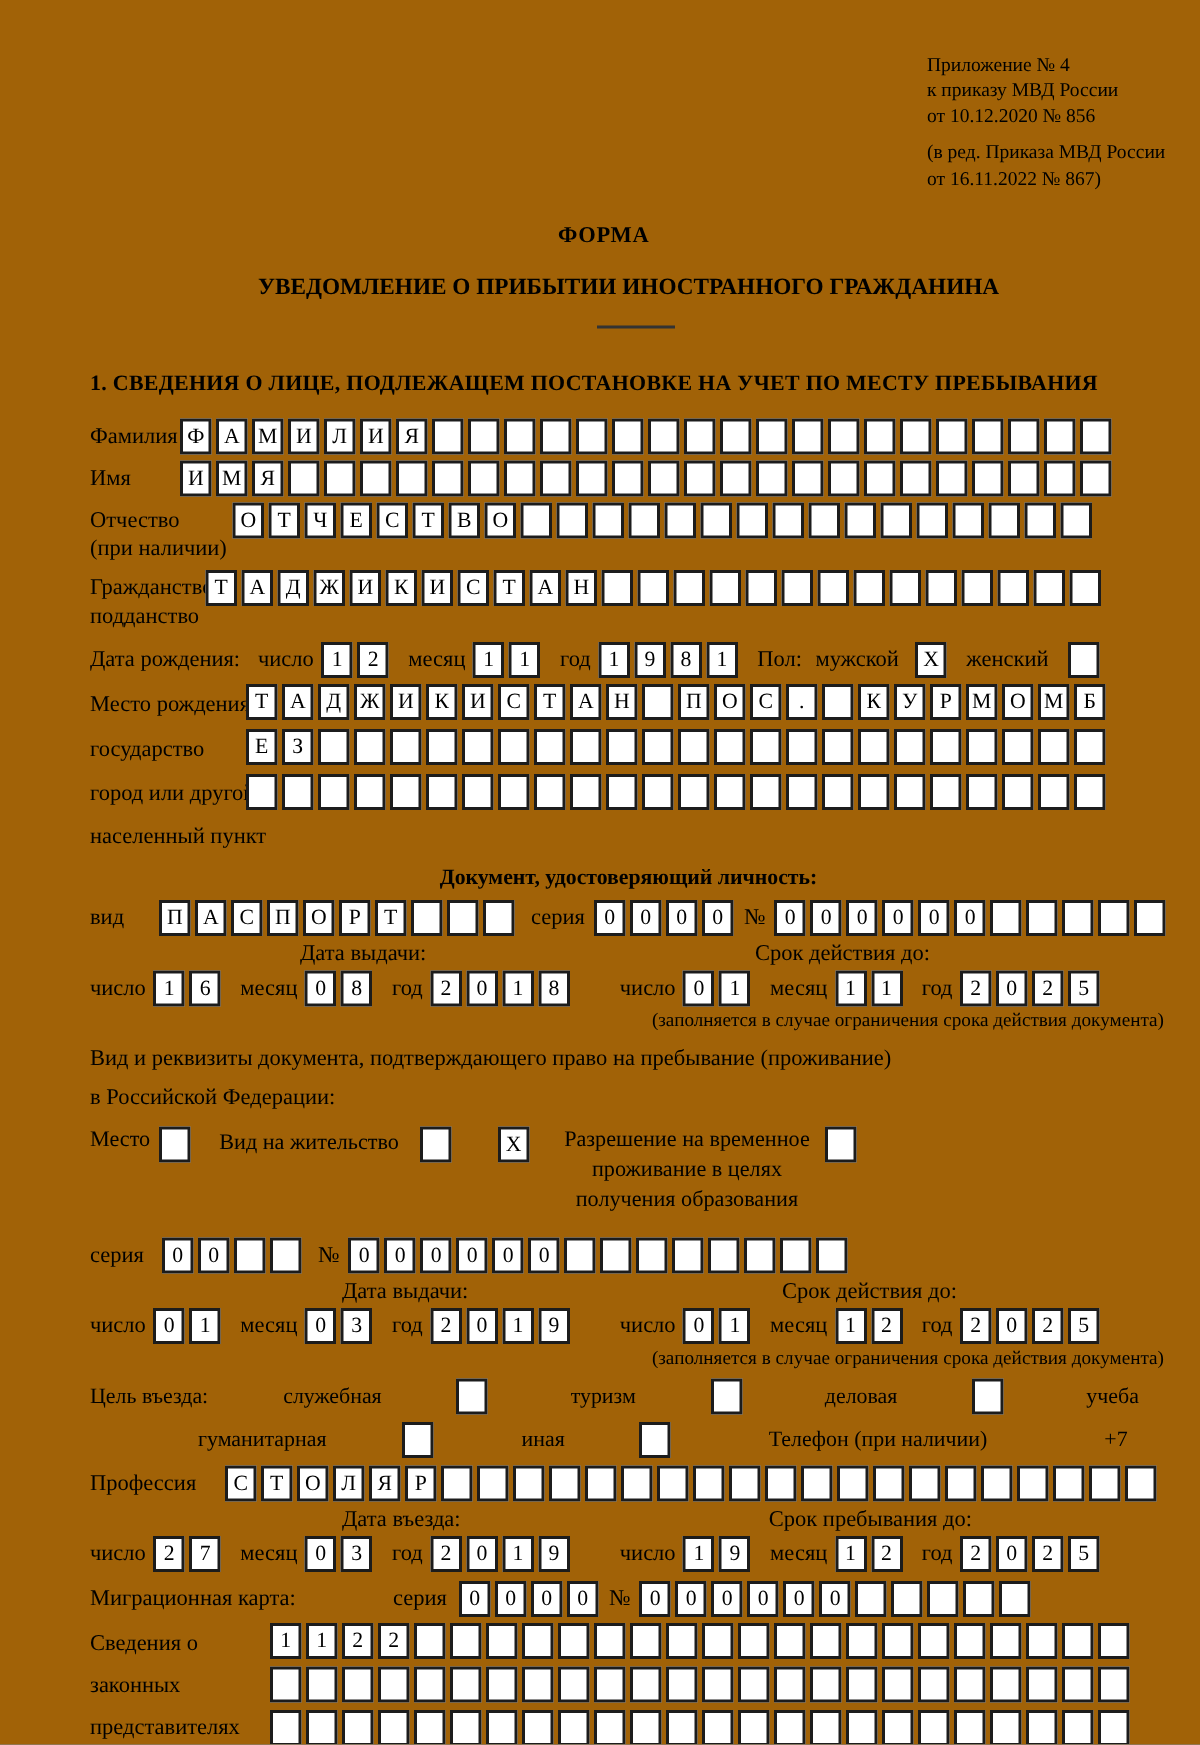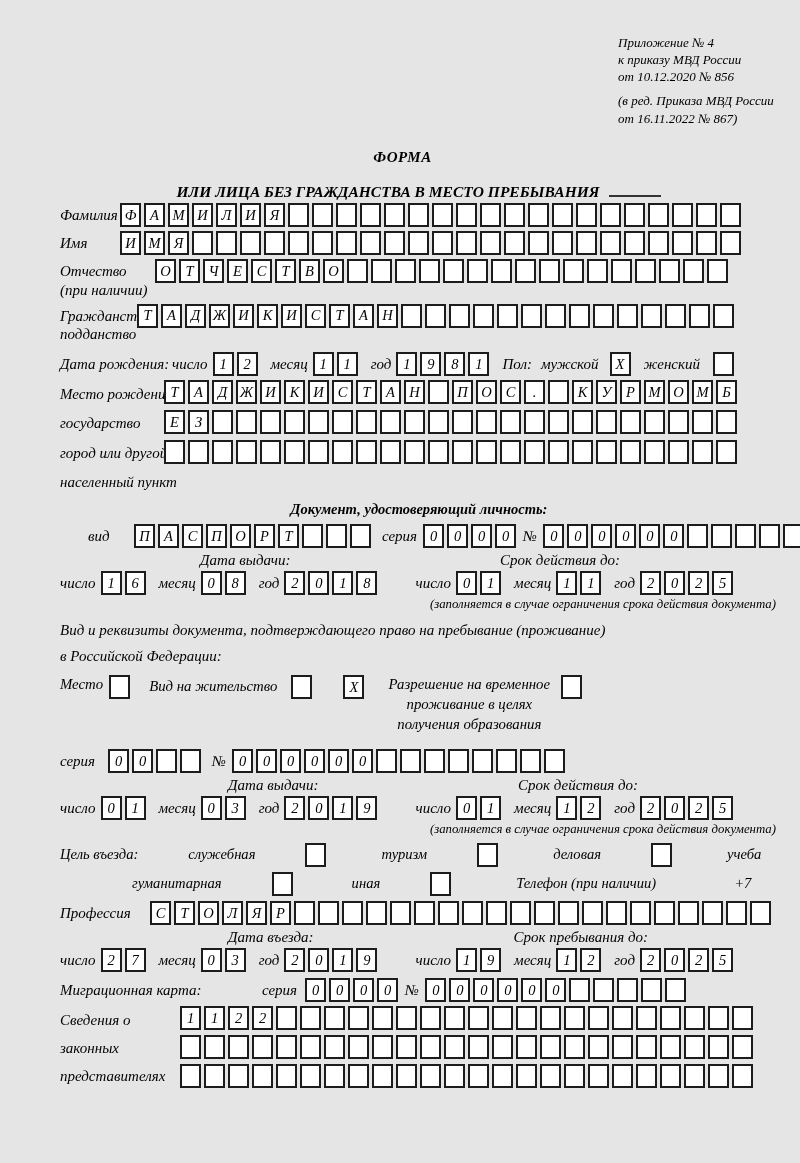--- a/index.html
+++ b/index.html
@@ -1,20 +1,20 @@
 <!DOCTYPE html>
 <html lang="ru"><head>
 <meta charset="utf-8">
 <style>
   * { box-sizing: border-box; }
   html,body { margin:0; padding:0; background:#888; }
   body { font-family:"Liberation Serif","DejaVu Serif",serif; color:#000; }
   .page {
-    width:800px; height:1163px; background:#e5e5e5; margin:0 auto;
-    padding:34px 22px 10px 60px; overflow:hidden; position:relative;font-style:italic;
+    width:800px; height:1163px; background:#a16207; margin:0 auto;
+    padding:34px 22px 10px 60px; overflow:hidden; position:relative;
   }
 
   
   .cells { display:inline-flex; flex:none; flex-wrap:nowrap; }
   .cell {
     display:inline-flex; flex:none; width:21px; height:24px;
     border:2px solid #1c1c1c; margin-right:3px; background:#fff;
     align-items:center; justify-content:center;
     font-size:14.5px; line-height:1; font-family:"Liberation Serif",serif;
   }
@@ -76,25 +76,27 @@
     <div>Приложение № 4</div>
     <div>к приказу МВД России</div>
     <div>от 10.12.2020 № 856</div>
     <div class="g2">(в ред. Приказа МВД России</div>
     <div>от 16.11.2022 № 867)</div>
   </div>
 
   <div class="forma">ФОРМА</div>
 
   <div class="title">
+    <div>УВЕДОМЛЕНИЕ О ПРИБЫТИИ ИНОСТРАННОГО ГРАЖДАНИНА</div>
     <div>
-      <span>ИЛИ ЛИЦА БЕЗ ГРАЖДАНСТВА В МЕСТО ПРЕБЫВАНИЯ</span><span class="uline"></span>
+      <span class="uline"></span>
     </div>
   </div>
 
+  <div class="sec1">1. СВЕДЕНИЯ О ЛИЦЕ, ПОДЛЕЖАЩЕМ ПОСТАНОВКЕ НА УЧЕТ ПО МЕСТУ ПРЕБЫВАНИЯ</div>
 
   <div class="row">
     <span class="lbl w-surname">Фамилия</span>
     <span class="cells">
         <span class="cell">Ф</span>
         <span class="cell">А</span>
         <span class="cell">М</span>
         <span class="cell">И</span>
         <span class="cell">Л</span>
         <span class="cell">И</span>
@@ -341,21 +343,21 @@
             <span class="cell"></span>
             <span class="cell"></span>
           </span>
         </div>
     </div>
   </div>
 
   <div class="doc-head">Документ, удостоверяющий личность:</div>
 
   <div class="row">
-    <span class="lbl" style="width:46px;margin-left:28px;">вид</span>
+    <span class="lbl" style="width:46px;">вид</span>
     <span class="cells">
         <span class="cell">П</span>
         <span class="cell">А</span>
         <span class="cell">С</span>
         <span class="cell">П</span>
         <span class="cell">О</span>
         <span class="cell">Р</span>
         <span class="cell">Т</span>
         <span class="cell"></span>
         <span class="cell"></span>

